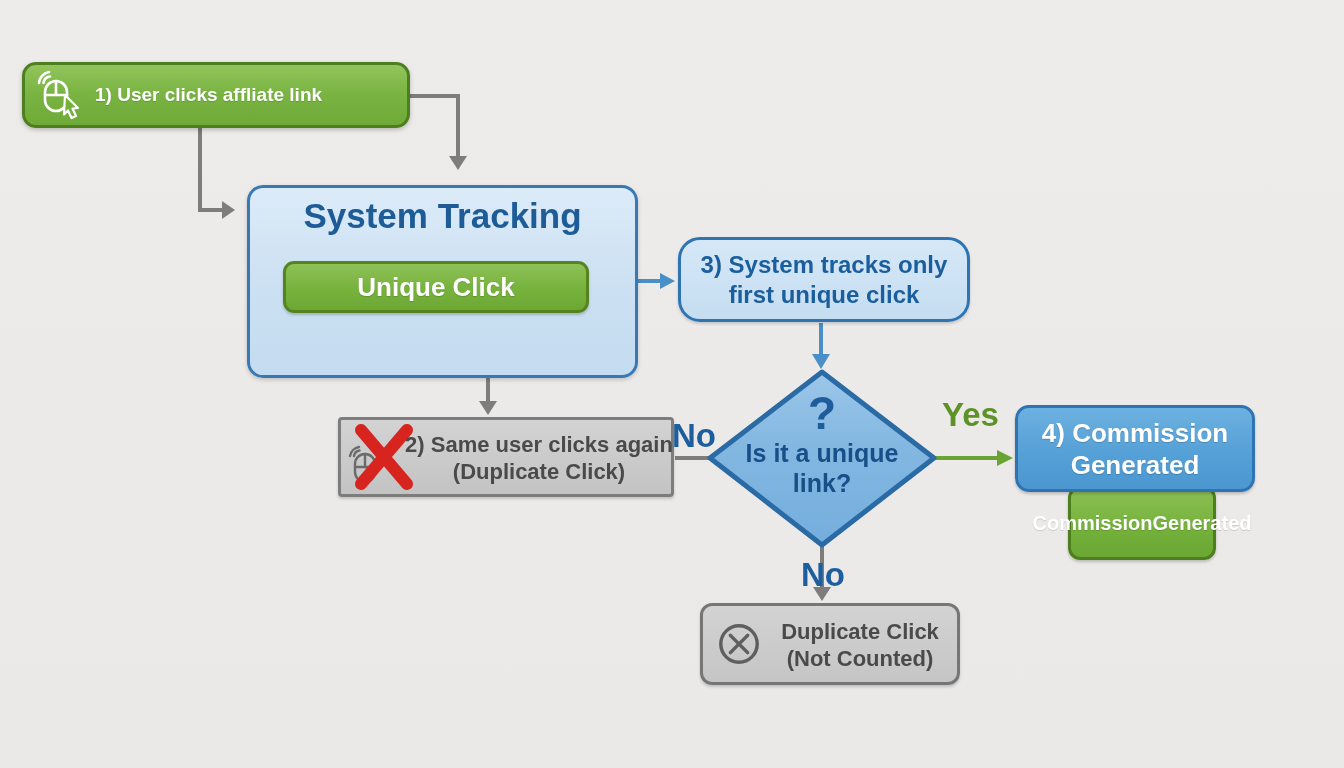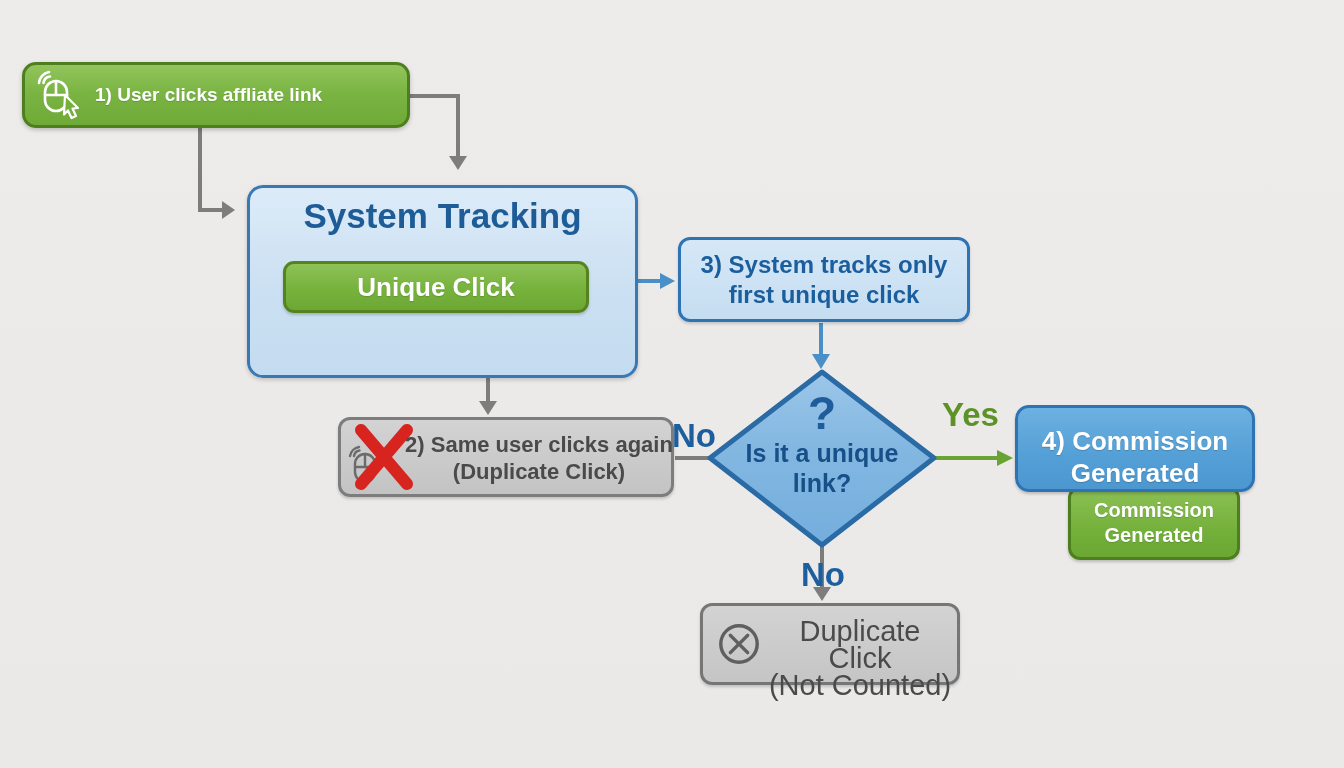--- a/index.html
+++ b/index.html
@@ -51,31 +51,31 @@
   }
   .box-unique .label {
     color: #ffffff; font-weight: bold; font-size: 26px;
     text-shadow: 0 1px 1px rgba(0,0,0,0.15);
   }
 
   
   .box-step3 {
     left: 678px; top: 237px; width: 292px; height: 85px;
     background: linear-gradient(180deg, #d6e8f7 0%, #c5ddf1 100%);
-    border: 3px solid #2e74b5; border-radius: 12px;
+    border: 3px solid #2e74b5; border-radius: 22px;
     box-shadow: 0 2px 3px rgba(0,0,0,0.16);
     display: flex; flex-direction: column; align-items: center; justify-content: center;
   }
   .box-step3 .line { color: #1b5e9e; font-weight: bold; font-size: 24px; line-height: 30px; }
 
   
   .box-step2 {
     left: 338px; top: 417px; width: 336px; height: 80px;
     background: linear-gradient(180deg, #d3d3d3 0%, #c3c3c3 100%);
-    border: 3px solid #7d7d7d; border-radius: 12px;
+    border: 3px solid #7d7d7d; border-radius: 4px;
     box-shadow: 0 2px 3px rgba(0,0,0,0.18);
   }
   .box-step2 .icon-wrap { position: absolute; left: 2px; top: 0px; width: 78px; height: 78px; }
   .box-step2 .text {
     position: absolute; left: 64px; top: 11px; width: 268px; text-align: center;
   }
   .box-step2 .line { color: #4a4a4a; font-weight: bold; font-size: 22px; line-height: 27px; }
 
   
   .decision-text {
@@ -87,52 +87,52 @@
     margin-top: 4px;
   }
   .decision-text .line { color: #174f88; font-weight: bold; font-size: 25px; line-height: 30px; }
 
   
   .box-step4 {
     left: 1015px; top: 405px; width: 240px; height: 87px;
     background: linear-gradient(180deg, #6db1e0 0%, #539fd6 60%, #4c97d0 100%);
     border: 3px solid #2e74b5; border-radius: 14px;
     box-shadow: 0 2px 3px rgba(0,0,0,0.2);
-    display: flex; flex-direction: column; align-items: center; justify-content: flex-end;
+    display: flex; flex-direction: column; align-items: center; justify-content: center;
     z-index: 3;
   }
   .box-step4 .line {
     color: #ffffff; font-weight: bold; font-size: 26px; line-height: 32px;
     text-shadow: 0 1px 1px rgba(0,0,0,0.18);
   }
 
   
   .box-commission {
-    left: 1068px; top: 486px; width: 172px; height: 74px;
+    left: 1068px; top: 486px; width: 148px; height: 74px;
     background: linear-gradient(180deg, #8cc055 0%, #74b13b 60%, #6aa733 100%);
     border: 3px solid #4e7f1f; border-radius: 12px;
     box-shadow: 0 2px 3px rgba(0,0,0,0.2);
-    display: flex; flex-direction: column; align-items: center; justify-content: center;
+    display: flex; flex-direction: row; align-items: center; justify-content: center;
     z-index: 2;
   }
   .box-commission .line {
     color: #ffffff; font-weight: bold; font-size: 20px; line-height: 25px;
     text-shadow: 0 1px 1px rgba(0,0,0,0.15);
   }
 
   
   .box-duplicate {
     left: 700px; top: 603px; width: 260px; height: 82px;
     background: linear-gradient(180deg, #d3d3d3 0%, #c5c5c5 100%);
     border: 3px solid #767676; border-radius: 12px;
     box-shadow: 0 2px 3px rgba(0,0,0,0.18);
   }
   .box-duplicate .icon-wrap { position: absolute; left: 13px; top: 15px; width: 46px; height: 46px; }
   .box-duplicate .text { position: absolute; left: 62px; top: 12px; width: 190px; text-align: center; }
-  .box-duplicate .line { color: #4a4a4a; font-weight: normal; font-size: 29px; line-height: 27px; }
+  .box-duplicate .line { color: #4a4a4a; font-weight: bold; font-size: 22px; line-height: 27px; }
 
   
   .edge-label { position: absolute; z-index: 3; font-weight: bold; font-size: 33px; }
   .label-no-left   { left: 672px; top: 417px; width: 42px; text-align: center; color: #1c5e9e; }
   .label-yes       { left: 942px; top: 396px; width: 52px; color: #5d9226; }
   .label-no-bottom { left: 801px; top: 556px; width: 44px; text-align: center; color: #1c5e9e; }
 </style>
 </head>
 <body>
 

